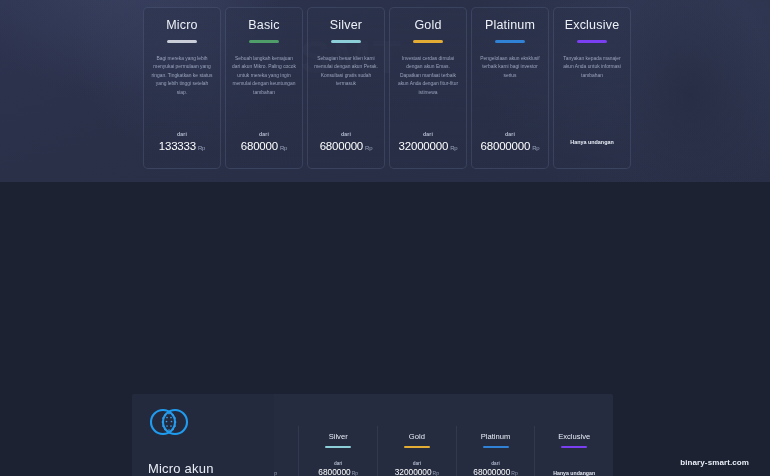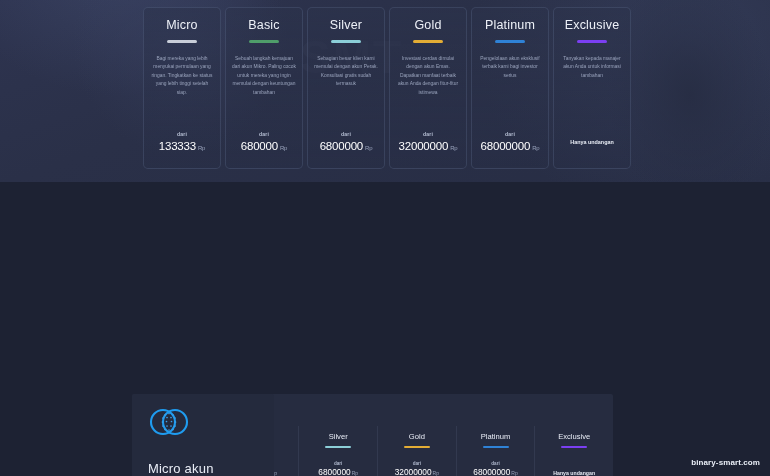--- a/index.html
+++ b/index.html
@@ -121,21 +121,21 @@
   }
   .th:first-child { border-left: none; }
   .th-name { font-size: 7.6px; color: #e9edf6; font-weight: 400; }
   .th-rule { width: 26px; height: 2px; border-radius: 2px; margin: 5px auto 0; }
   .th-dari { margin-top: 13px; font-size: 4.6px; color: #aeb7cc; font-weight: bold; }
   .th-amount { margin-top: 1px; font-size: 8.3px; color: #ffffff; }
   .th-amount .cur { font-size: 5px; color: #96a0b8; margin-left: 1px; }
   .th-invite { margin-top: 22px; font-size: 5.2px; color: #e7ebf4; font-weight: bold; }
 
   .watermark {
-    position: absolute; right: 10px; bottom: 9px;
+    position: absolute; right: 21px; bottom: 9px;
     font-size: 8px; font-weight: bold; color: #e9eef7;
     letter-spacing: .1px;
   }
 </style>
 </head>
 <body>
 
 <div id="page">
 
   <div class="hero">

